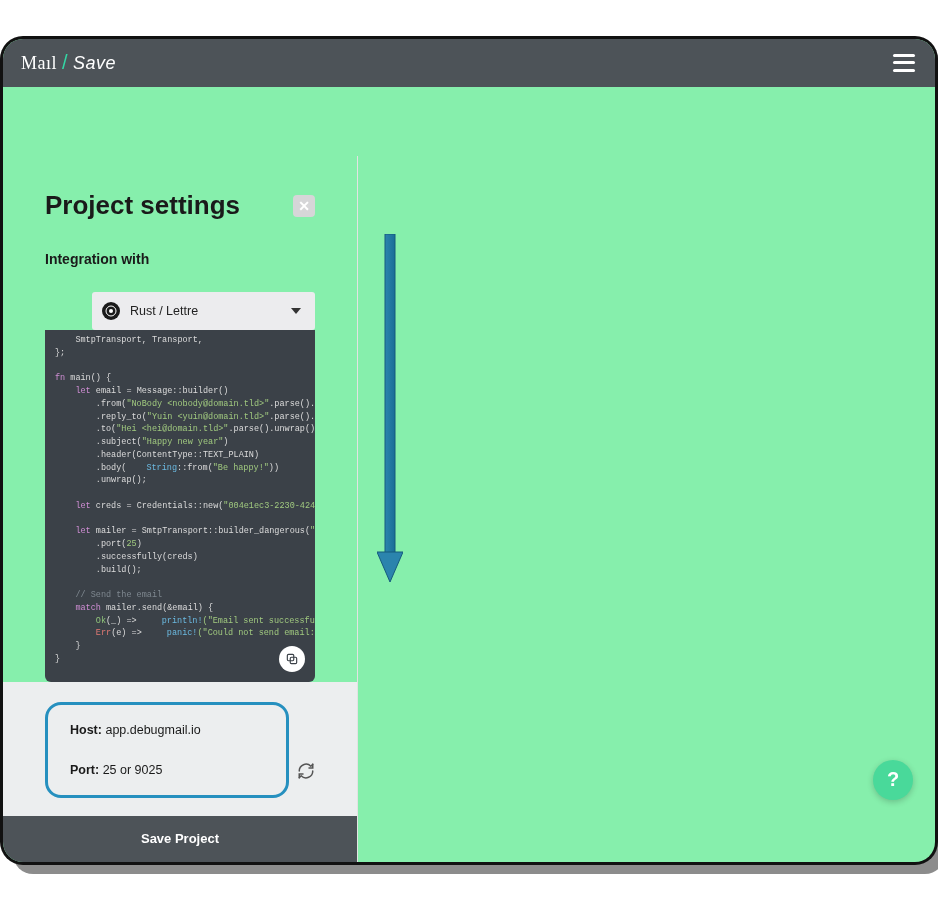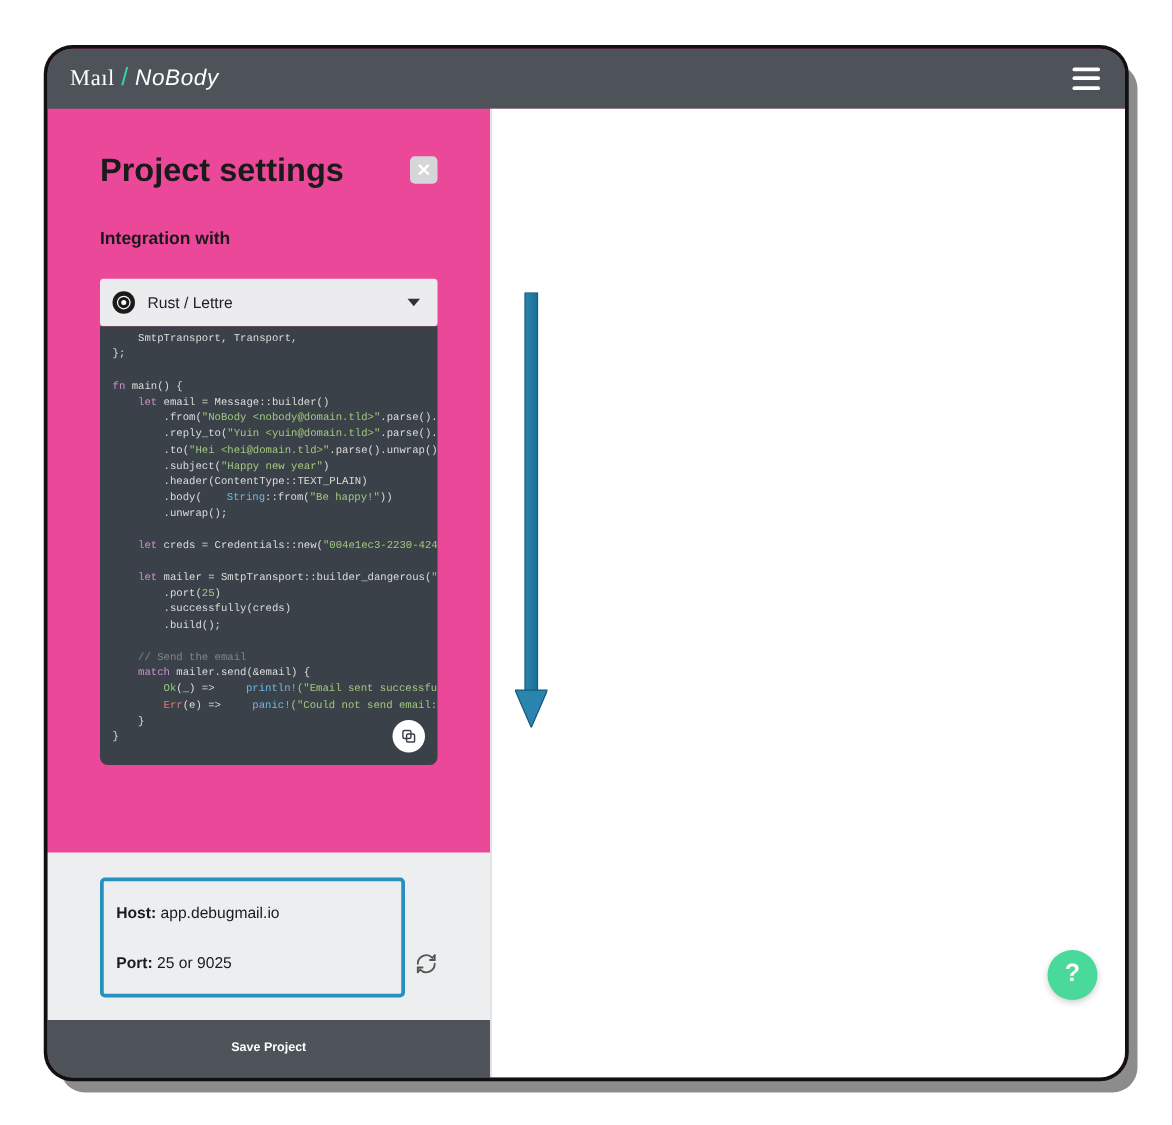--- a/index.html
+++ b/index.html
@@ -5,22 +5,22 @@
   * { box-sizing: border-box; margin: 0; padding: 0; }
   html, body { height: 100%; }
   body {
     font-family: -apple-system, BlinkMacSystemFont, "Segoe UI", Arial, sans-serif;
     background: #fff;
     display: flex; justify-content: center; align-items: center;
     width: 938px; height: 900px;
   }
 
   .frame {
-    width: 862px; height: 823px;
-    background: #ec4899;
+    width: 932px; height: 823px;
+    background: #86efac;
     border-radius: 20px;
     overflow: hidden;
     position: relative;
     box-shadow: 0 0 0 3px #111, 10px 12px 0 0 rgba(0,0,0,0.45);
   }
 
   
   .topbar {
     height: 48px;
     background: #4d5358;
@@ -40,21 +40,21 @@
   .logo .slash { color: #34d6a4; font-weight: 300; font-size: 20px; }
   .logo .debug { font-style: italic; font-weight: 400; }
   .hamburger {
     width: 22px; height: 18px;
     display: flex; flex-direction: column; justify-content: space-between;
     cursor: pointer;
   }
   .hamburger span { display:block; height:3px; background:#fff; border-radius:2px; }
 
   .content {
-    display:flex; height: calc(100% - 48px);
+    display:flex; height: calc(100% - 48px); align-items: flex-end;
   }
   .left-panel {
     width: 355px;
     flex: 0 0 355px;
     display: flex; flex-direction: column;
     position: relative;
     border-right: 1px solid #e3e3e3;
   }
   .right-panel { flex:1; background:#fff; }
 
@@ -88,20 +88,21 @@
     background:#ececee;
     height: 38px;
     border-radius: 3px;
     display:flex; align-items:center;
     gap:10px;
     padding: 0 14px 0 10px;
     font-size: 12.5px; color:#222;
     position:relative;
     cursor:pointer;
     margin-bottom: 0;
+    margin-left: 47px;
   }
   .dropdown .lang-icon {
     width: 18px; height:18px; border-radius:50%;
     background:#1a1a1a; color:#fff;
     display:flex; align-items:center; justify-content:center;
     font-size:11px;
   }
   .dropdown .chev {
     margin-left:auto;
     width:0; height:0;
@@ -141,40 +142,40 @@
   
   .creds-section {
     background:#eceeef;
     padding: 20px 42px 18px 42px;
     display:flex; align-items:stretch; gap:8px;
   }
   .creds-box {
     flex:1;
     background:#eceeef;
     border: 3px solid #2690bf;
-    border-radius: 4px;
-    padding: 18px 12px 18px 10px;
+    border-radius: 16px;
+    padding: 18px 12px 18px 22px;
     display:flex; flex-direction:column; gap:26px;
   }
   .cred-row { font-size:12.5px; color:#1a1a1a; }
   .cred-row b { font-weight:800; }
   .refresh-col {
     display:flex; align-items:flex-end; padding-bottom: 18px;
   }
   .refresh-btn {
     width:18px; height:18px; cursor:pointer;
     color:#555;
   }
 
   .save-bar {
     height: 46px;
     background:#4d5358;
     color:#fff;
     display:flex; align-items:center; justify-content:center;
-    font-size:10px; font-weight:700;
+    font-size:13px; font-weight:700;
     cursor:pointer;
   }
 
   
   .arrow-ann {
     position:absolute;
     left: 374px; top: 195px;
     width: 26px; height: 348px;
     pointer-events:none;
   }
@@ -192,21 +193,21 @@
 </style>
 </head>
 <body>
 
 <div class="frame">
 
   <div class="topbar">
     <div class="logo">
       <span class="mail">Maıl</span>
       <span class="slash">/</span>
-      <span class="debug">NoBody</span>
+      <span class="debug">Save</span>
     </div>
     <div class="hamburger">
       <span></span>
         <span></span>
         <span></span>
     </div>
   </div>
 
   <div class="content">
     <div class="left-panel">

